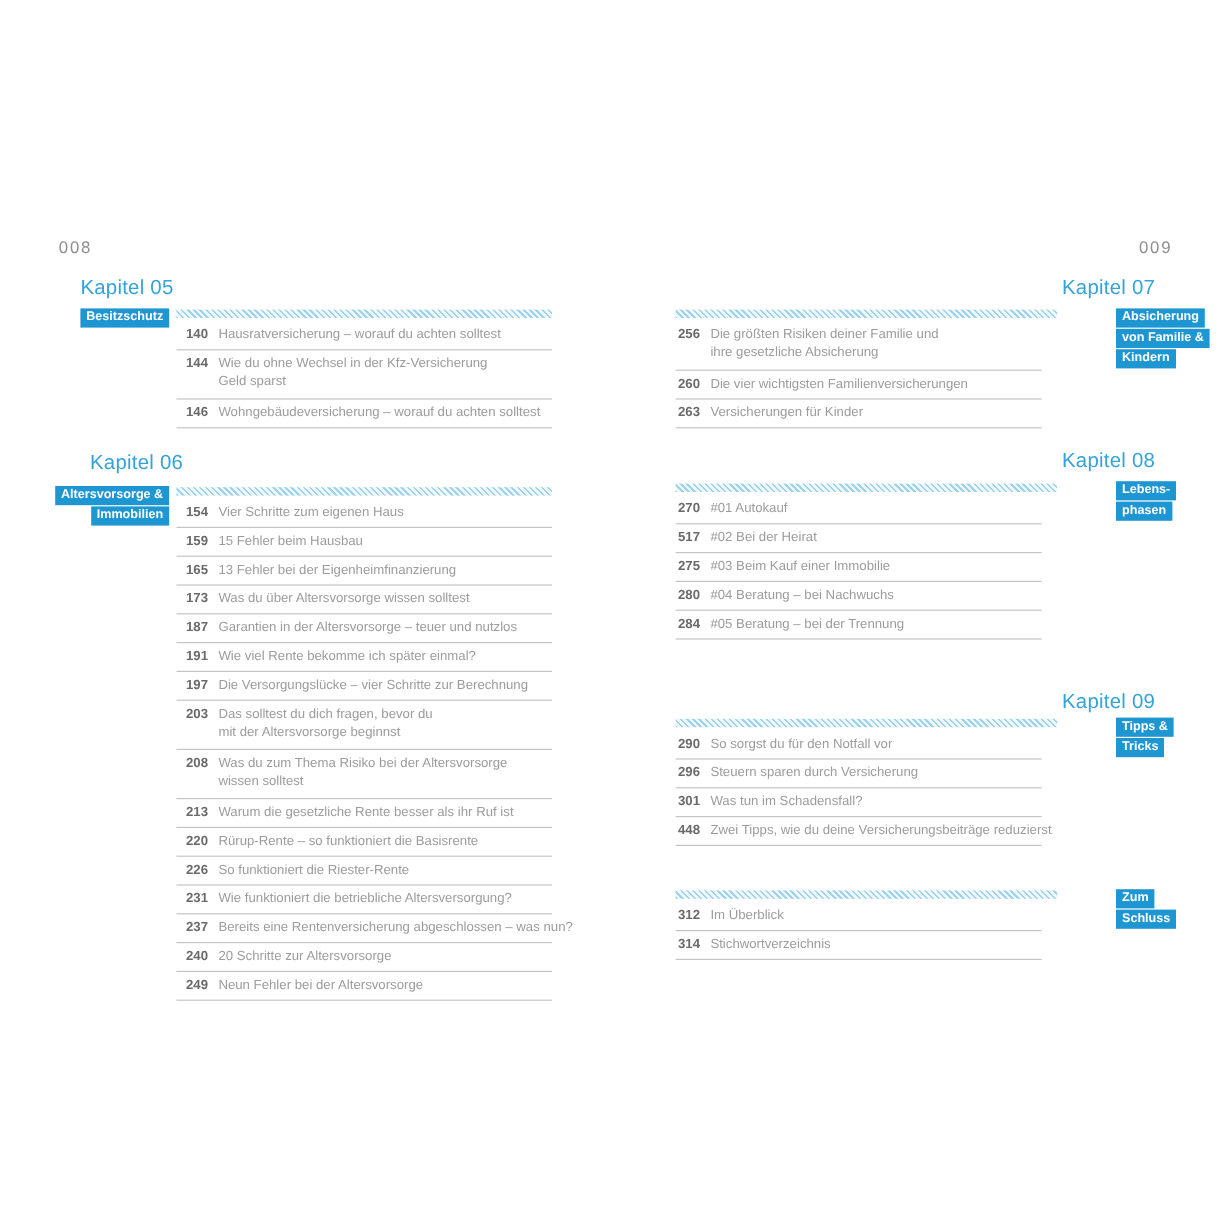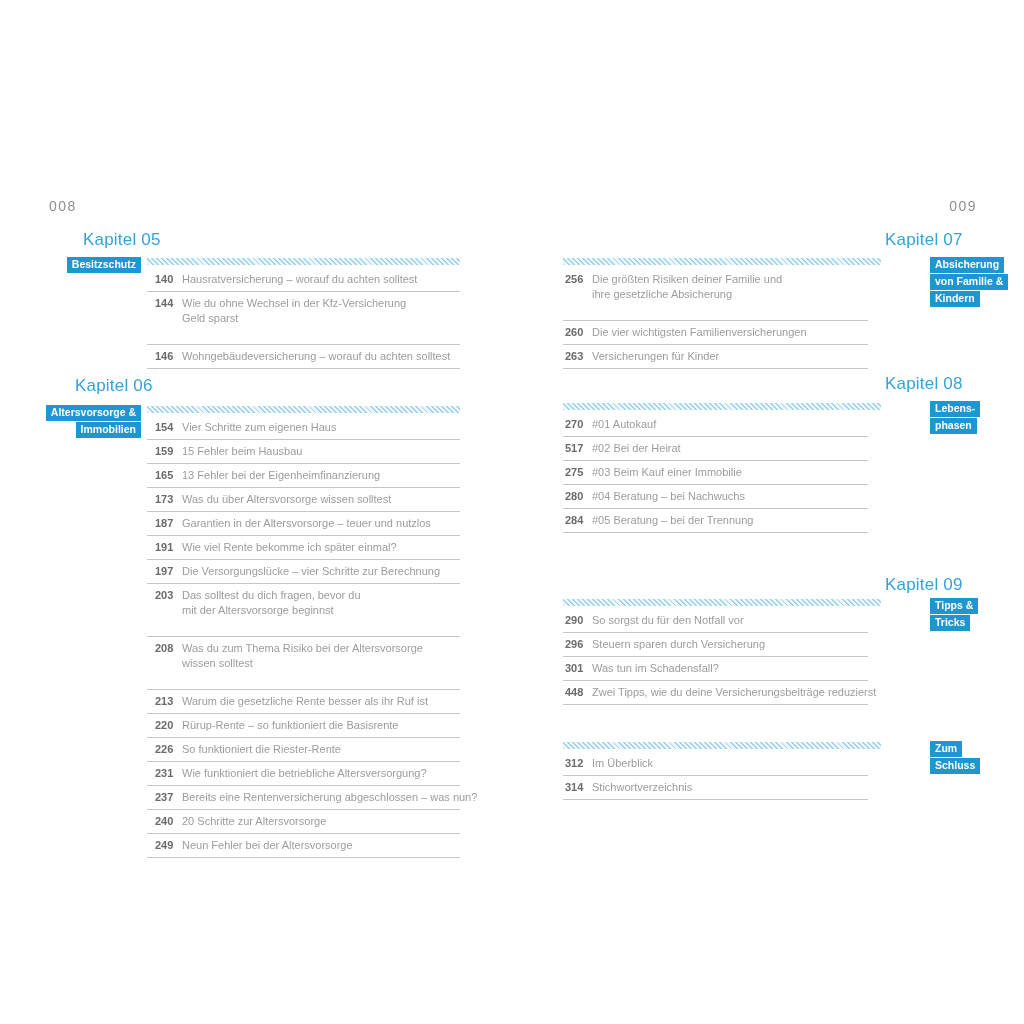--- a/index.html
+++ b/index.html
@@ -34,38 +34,38 @@
     background:repeating-linear-gradient(45deg,
       var(--hatch,#9ed3eb) 0 1.4px,
       var(--hatchbg,#eef7fc) 1.4px 3.6px);
   }
   .entries{position:absolute;}
   .row{
     display:flex;align-items:flex-start;
     border-bottom:1px solid var(--divider,#c5c5c5);
     padding:4px 0;
   }
-  .row.multi{padding-bottom:18px;}
+  .row.multi{padding-bottom:6px;}
   .entries.side-L .row{padding-left:8px;}
   .entries.side-R .row{padding-left:2px;}
   .num{
     flex:0 0 22px;margin-right:5px;font-weight:bold;font-size:11px;
     line-height:15px;color:var(--num,#6a6a6a);
   }
   .titles{font-size:11px;color:var(--title,#9c9c9c);min-width:0;}
   .tline{line-height:15px;white-space:nowrap;}
 </style>
 </head>
 <body>
 
 <div class="canvas">
   <div class="pagenum" id="pn-left">008</div>
   <div class="pagenum" id="pn-right">009</div>
   <div id="sections">
-      <div class="sec-heading" style="left: 83px; top: 230px;">Kapitel 05</div>
+      <div class="sec-heading" style="left: 67px; top: 230px;">Kapitel 05</div>
       <div class="labels side-L" style="right: 883px; top: 254px;">
         <div class="label-line"><span class="chapter-tag">Besitzschutz</span></div>
       </div>
       <div class="hatch" style="left: 147px; top: 258px; width: 313px;"></div>
       <div class="entries side-L" style="left: 147px; top: 268px; width: 313px;">
         <div class="row">
           <span class="num">140</span>
           <div class="titles">
             <div class="tline">Hausratversicherung – worauf du achten solltest</div>
           </div>

